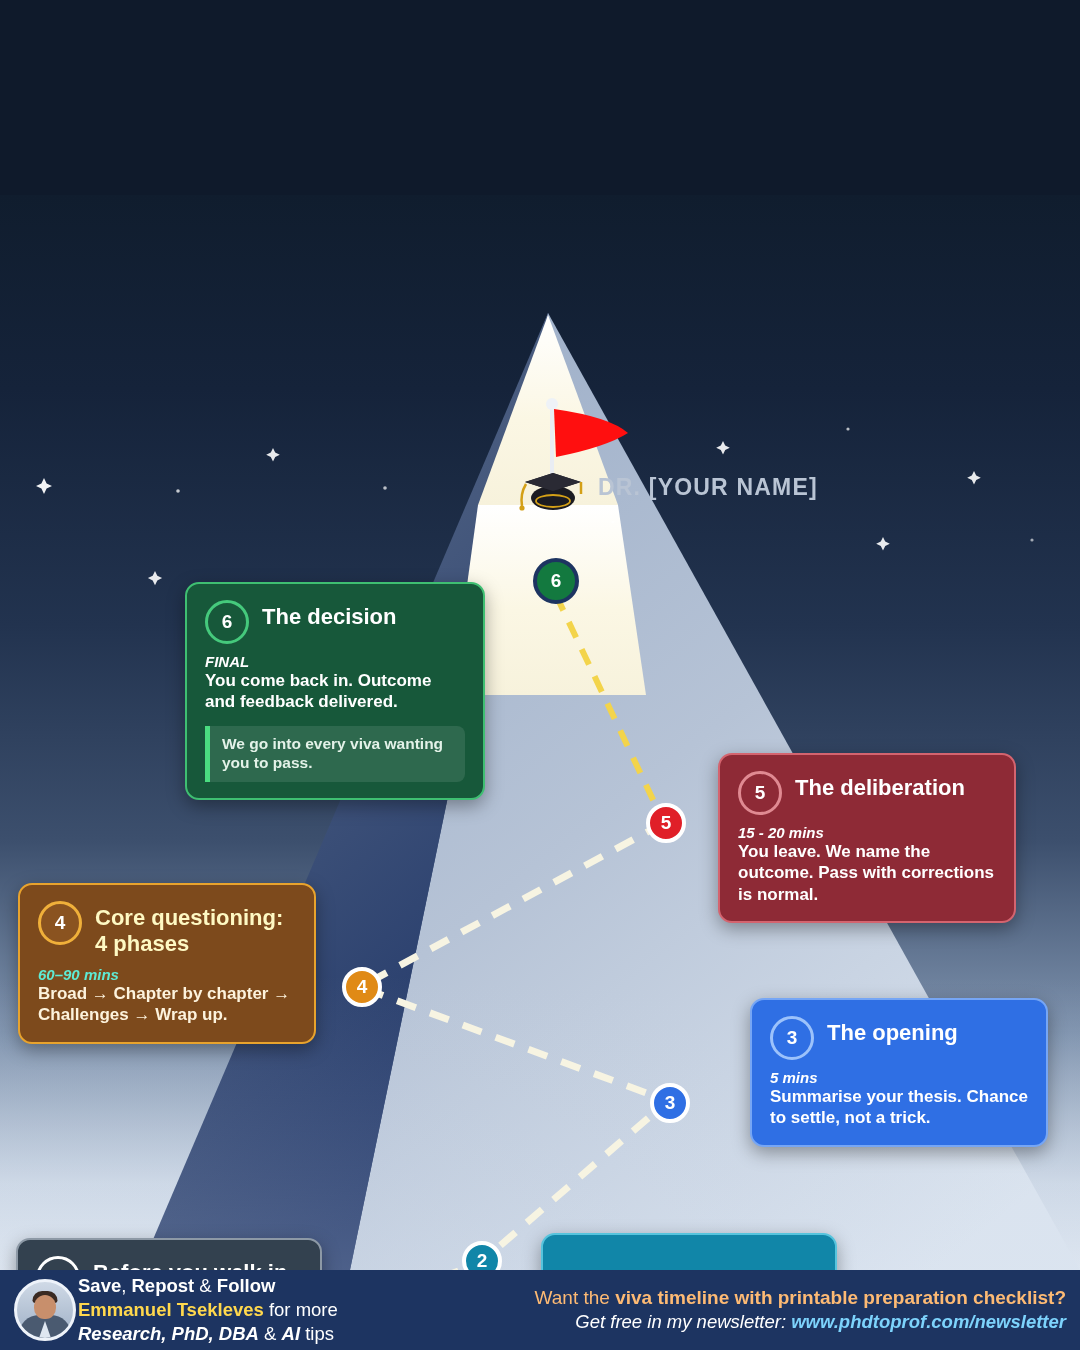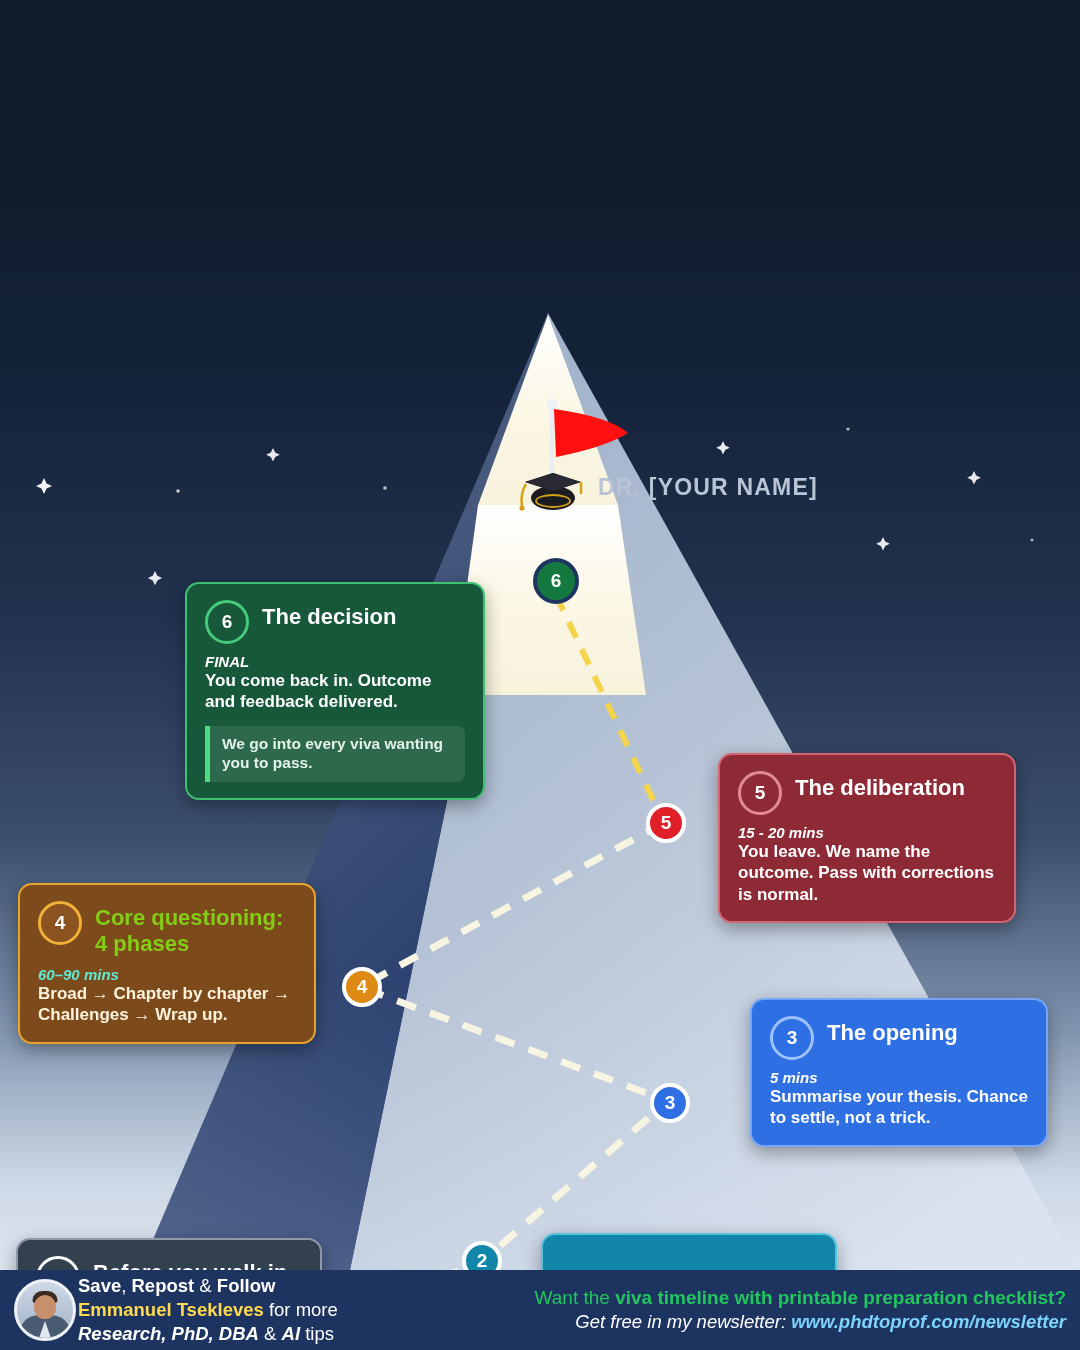--- a/index.html
+++ b/index.html
@@ -92,21 +92,21 @@
     color:#e3f2e8;
   }
 
   
   #card6{left:185px;top:387px;width:300px;background:#17583a;border:2px solid #3fbf72;}
   #card6 .badge{border-color:#45c97c;color:#fff;}
   #card5{left:718px;top:558px;width:298px;background:#8e2a36;border:2px solid #d4646f;}
   #card5 .badge{border-color:#e08a92;background:#8e2a36;}
   #card4{left:18px;top:688px;width:298px;background:#7d4a1c;border:2px solid #e8a32d;}
   #card4 .badge{border-color:#f0b03a;background:#8a5320;}
-  #card4 .ctitle{color:#84cc16;}
+  #card4 .ctitle{color:#fef9c3;}
   #card4 .cdur{color:#5eead4;}
   #card4 .cbody{color:#fdf3dd;}
   #card3{left:750px;top:803px;width:298px;background:#2f6fe4;border:2px solid #76a6f5;}
   #card3 .badge{border-color:#9cc2fb;background:#2f6fe4;}
   #card1{left:16px;top:1043px;width:306px;background:#33414f;border:2px solid #8d99a6;}
   #card1 .badge{border-color:#ffffff;background:transparent;}
   #card2{left:541px;top:1038px;width:296px;background:#1186a8;border:2px solid #56c4dd;}
   #card2 .ctitle{padding-top:0;font-size:22px;margin-top:40px;}
 
   
@@ -161,21 +161,21 @@
     width:14px;height:20px;
     background:#dfe7f1;
     clip-path:polygon(50% 0,100% 100%,0 100%);
   }
   .fl{margin-left:2px;line-height:1.28;}
   .fl div{font-size:18.5px;font-weight:bold;color:#ffffff;white-space:nowrap;}
   .fl .norm{font-weight:normal;}
   .yellow{color:#ffd84d;}
   .ital{font-style:italic;}
   .fr{margin-left:auto;margin-right:14px;text-align:right;line-height:1.34;}
-  .fr .l1{font-size:19px;color:#22c55e;white-space:nowrap;}
+  .fr .l1{font-size:19px;color:#fdba74;white-space:nowrap;}
   .fr .l1 b{font-weight:bold;}
   .fr .l2{font-size:18.5px;font-style:italic;color:#ffffff;white-space:nowrap;}
   .fr .l2 .url{color:#7dd3fc;font-weight:bold;}
 </style>
 </head>
 <body>
 
 <div class="page">
 
 

